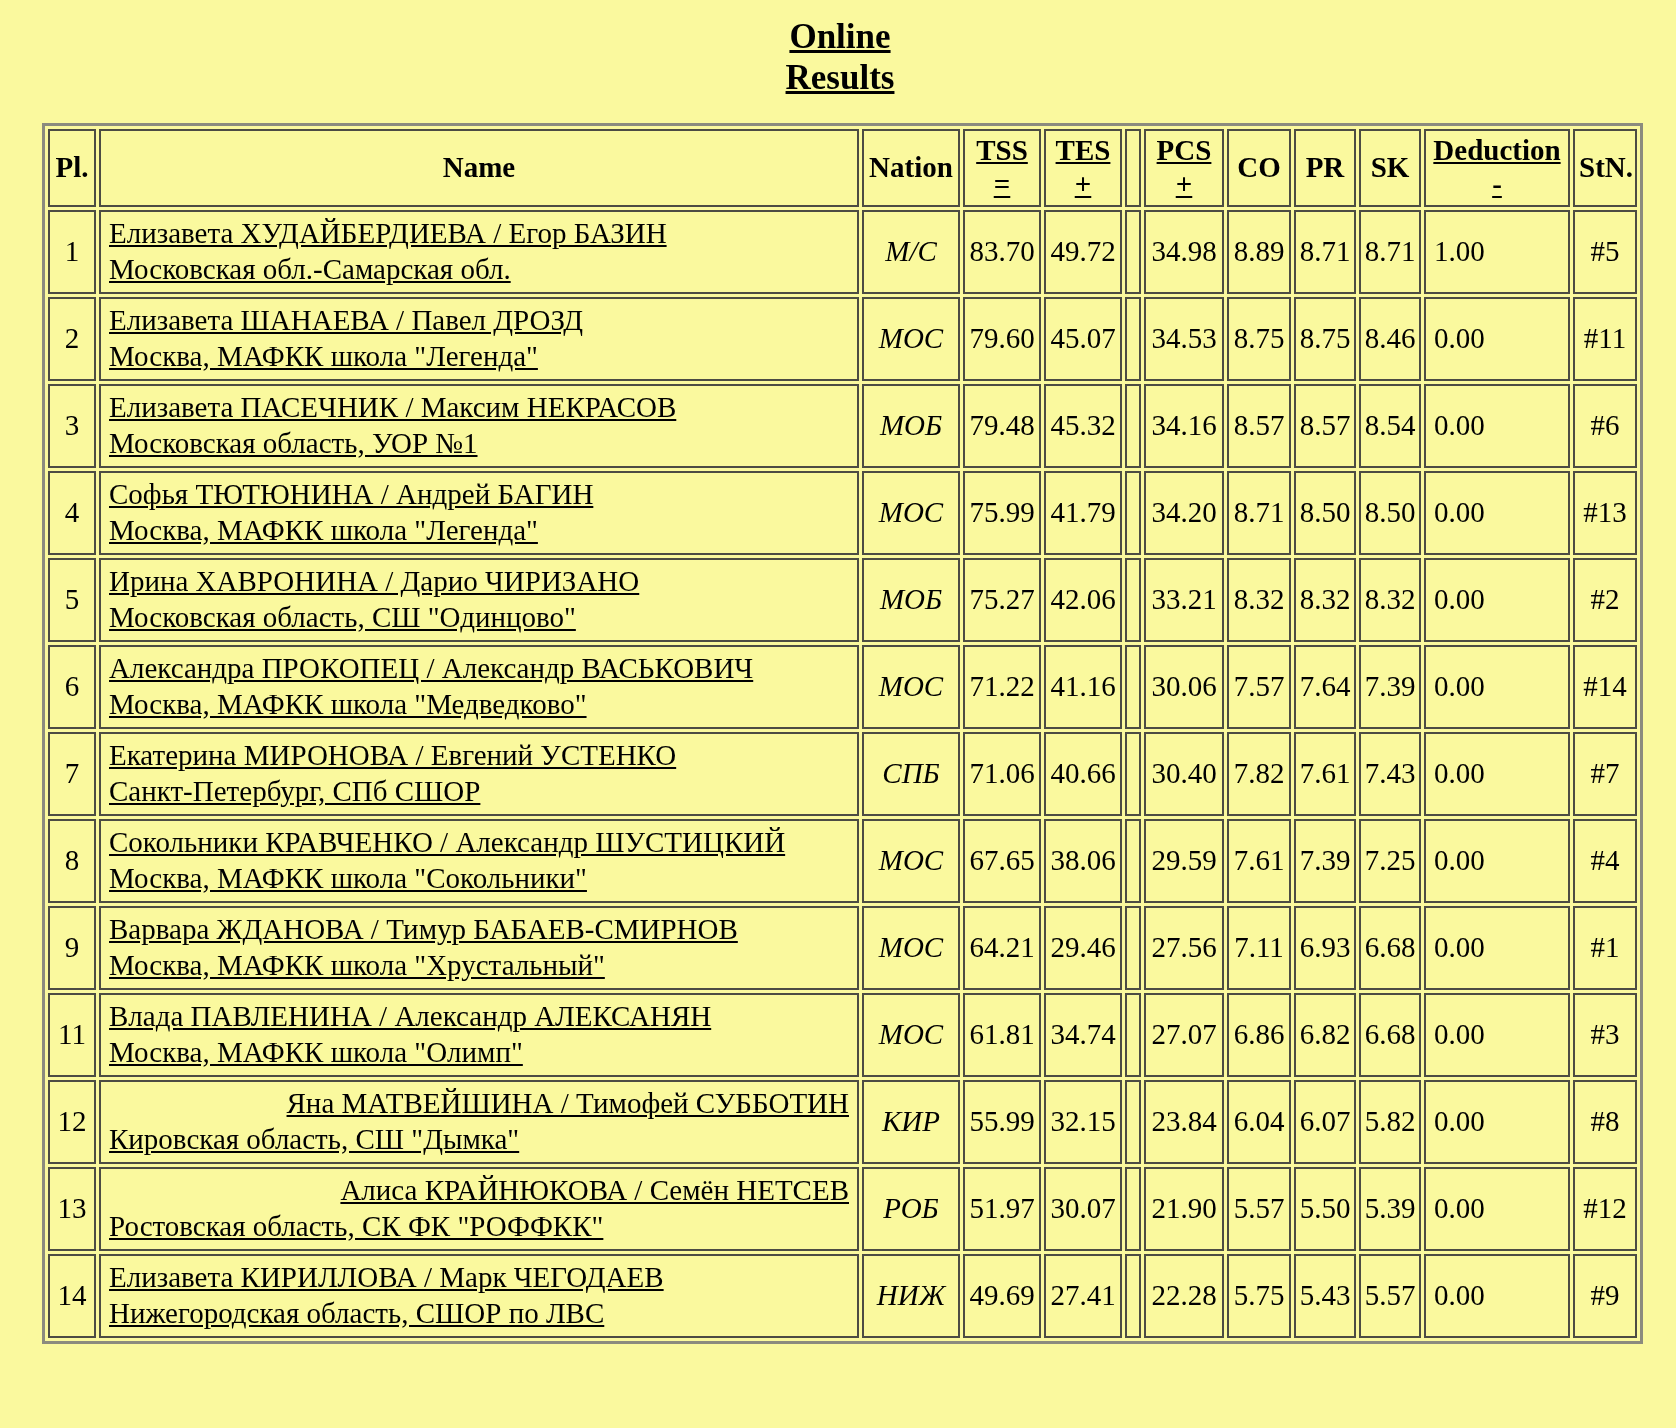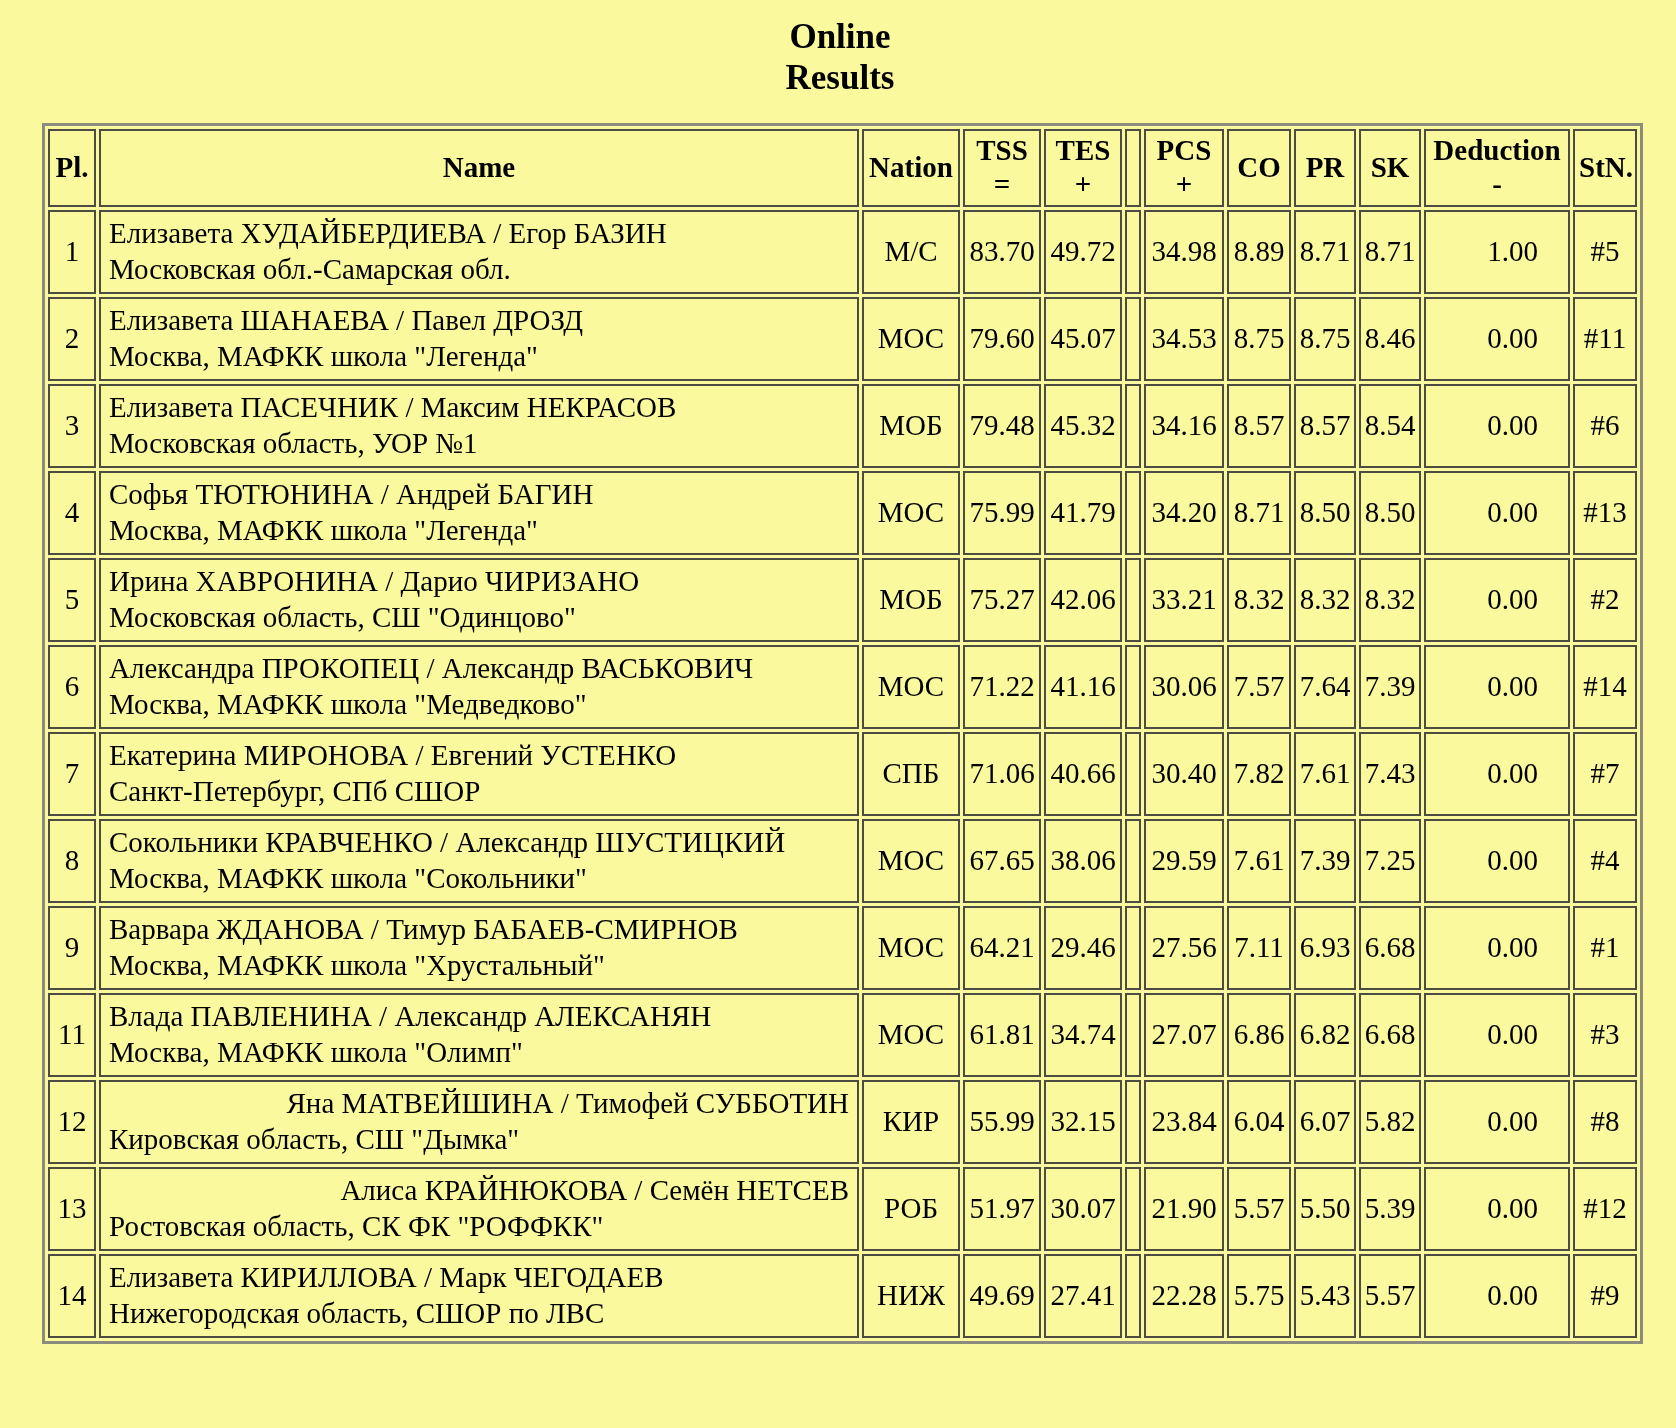--- a/index.html
+++ b/index.html
@@ -48,26 +48,26 @@
     padding: 2px 4px;
     line-height: 1.15;
   }
   td {
     height: 76px;
     padding: 2px 8px;
     line-height: 1.22;
   }
   td.place   { text-align: center; padding: 2px 2px; }
   td.name    { text-align: left; }
-  td.nation  { text-align: center; }
+  td.nation  { text-align: center; font-style: italic; }
   td.num     { text-align: center; padding: 2px 2px; }
-  td.deduction { text-align: right; padding-right: 30px; }
+  td.deduction { padding-right: 30px; }
   td.stn     { text-align: center; padding: 2px 2px; }
   td.spacer, th.spacer { padding: 0; }
-  .hdr-line { display: block; text-align: center; }
+  .hdr-line { display: block; text-align: center; text-decoration: underline; }
 </style>
 </head>
 <body>
 
 <div class="page">
 
   <div class="title">
     <span class="hdr-line">Online</span>
     <span class="hdr-line">Results</span>
   </div>

